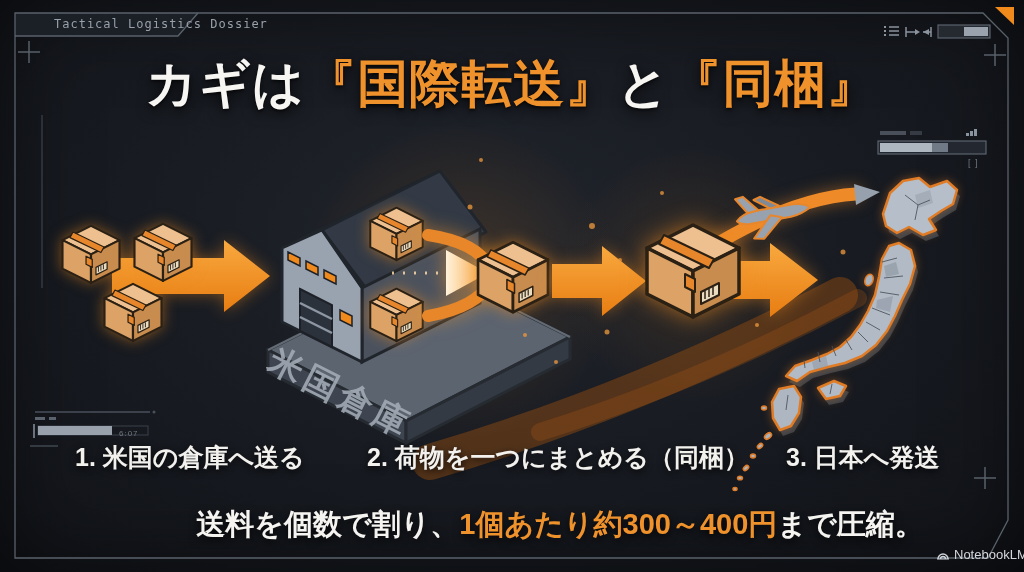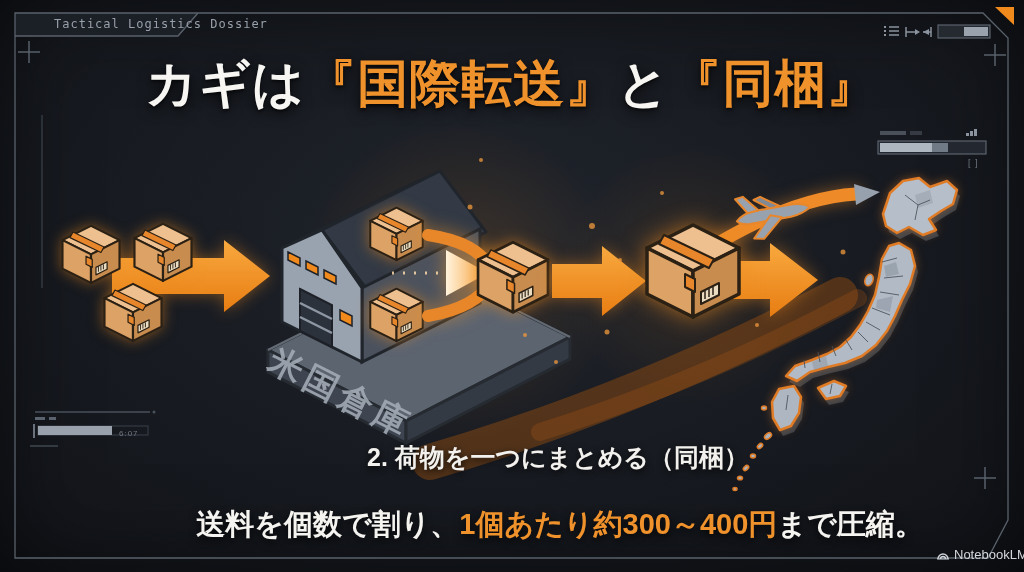--- a/index.html
+++ b/index.html
@@ -252,21 +252,23 @@
       <rect x="932" y="143" width="16" height="9" fill="#707986"></rect>
     </g>
   </svg>
 
   <div class="abs tab-label">Tactical Logistics Dossier</div>
 
   <div class="abs title">
     <span class="w">カギは</span><span class="o">『国際転送』</span><span class="w">と</span><span class="o">『同梱』</span>
   </div>
 
+  <div class="abs step" style="left:75px">1. 米国の倉庫へ送る</div>
   <div class="abs step" style="left:367px">2. 荷物を一つにまとめる（同梱）</div>
+  <div class="abs step" style="left:786px">3. 日本へ発送</div>
 
   <div class="abs caption">
     <span class="w">送料を個数で割り、</span><span class="o">1個あたり約300～400円</span><span class="w">まで圧縮。</span>
   </div>
 
   <div class="abs tinytext" style="left:119px;top:429px">6:07</div>
   <div class="abs tinytext" style="left:968px;top:158px;font-size:9px">[ ]</div>
 
   <div class="abs watermark">
     <svg width="14" height="14" viewBox="0 0 14 14">

